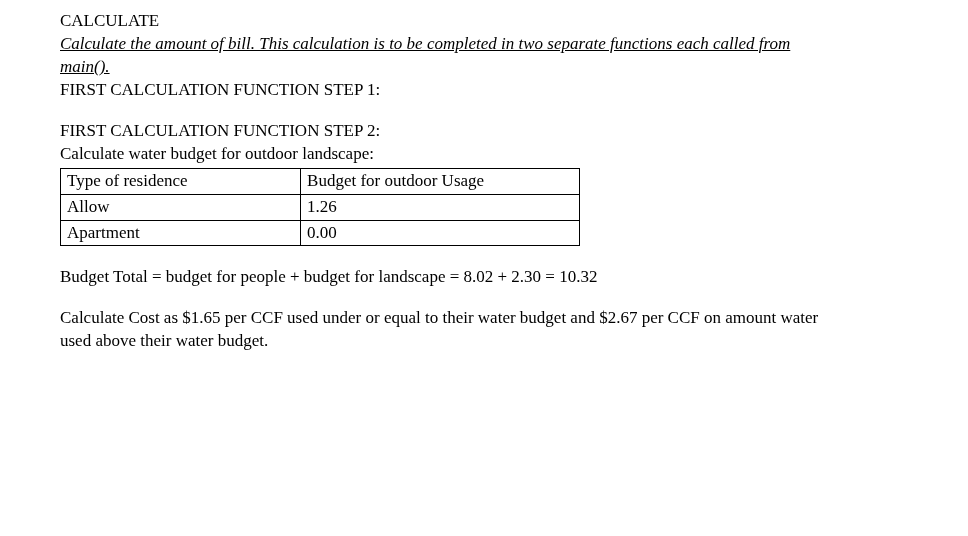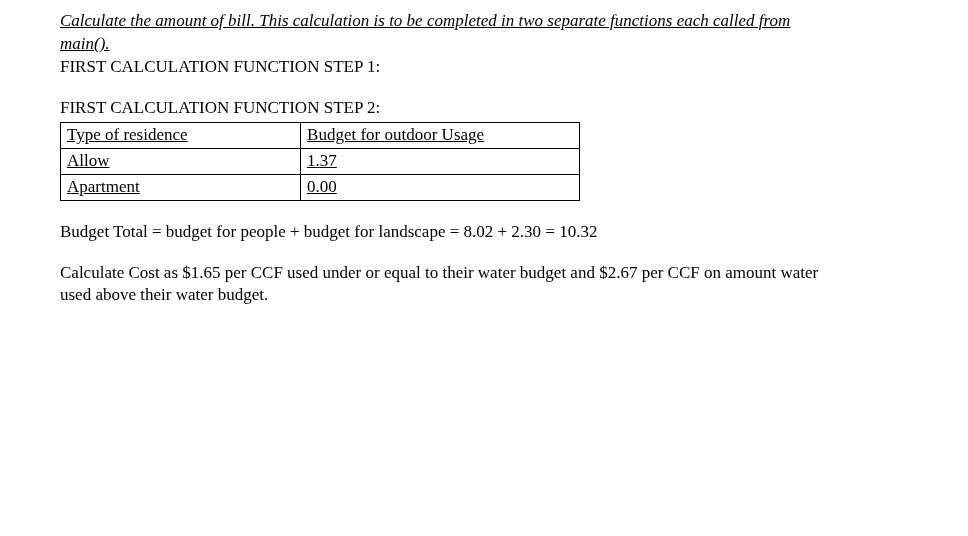--- a/index.html
+++ b/index.html
@@ -28,62 +28,63 @@
   .para {
     margin: 0 0 0 0;
   }
   .spacer {
     height: 18px;
   }
   table.landscape {
     border-collapse: collapse;
     width: 520px;
     margin: 2px 0 2px 0;
-    text-decoration: underline;
   }
   table.landscape td {
     border: 1px solid #000;
     padding: 1px 6px 1px 6px;
     font-family: "Times New Roman", Times, serif;
     font-size: 17px;
   }
   table.landscape td.col-left {
     width: 230px;
   }
   table.landscape td.col-right {
     width: 270px;
     margin-left: 8px;
   }
 </style>
 </head>
 <body>
 
 <div class="page">
 
+  <div class="para uppercase">CALCULATE</div>
 
   <div class="para italic">Calculate the amount of bill. This calculation is to be completed in two separate functions each called from main().</div>
 
   <div class="para">FIRST CALCULATION FUNCTION STEP 1:</div>
 
 
 
   <div class="spacer"></div>
 
   <div class="para">FIRST CALCULATION FUNCTION STEP 2:</div>
 
+  <div class="para">Calculate water budget for outdoor landscape:</div>
 
   <table class="landscape">
     <tbody>
         <tr>
       <td class="col-left">Type of residence</td>
       <td class="col-right">Budget for outdoor Usage</td>
     </tr>
     <tr>
       <td class="col-left">Allow</td>
-      <td class="col-right">1.37</td>
+      <td class="col-right">1.26</td>
     </tr>
     <tr>
       <td class="col-left">Apartment</td>
       <td class="col-right">0.00</td>
     </tr>
   </tbody>
     </table>
 
   <div class="spacer"></div>
 

